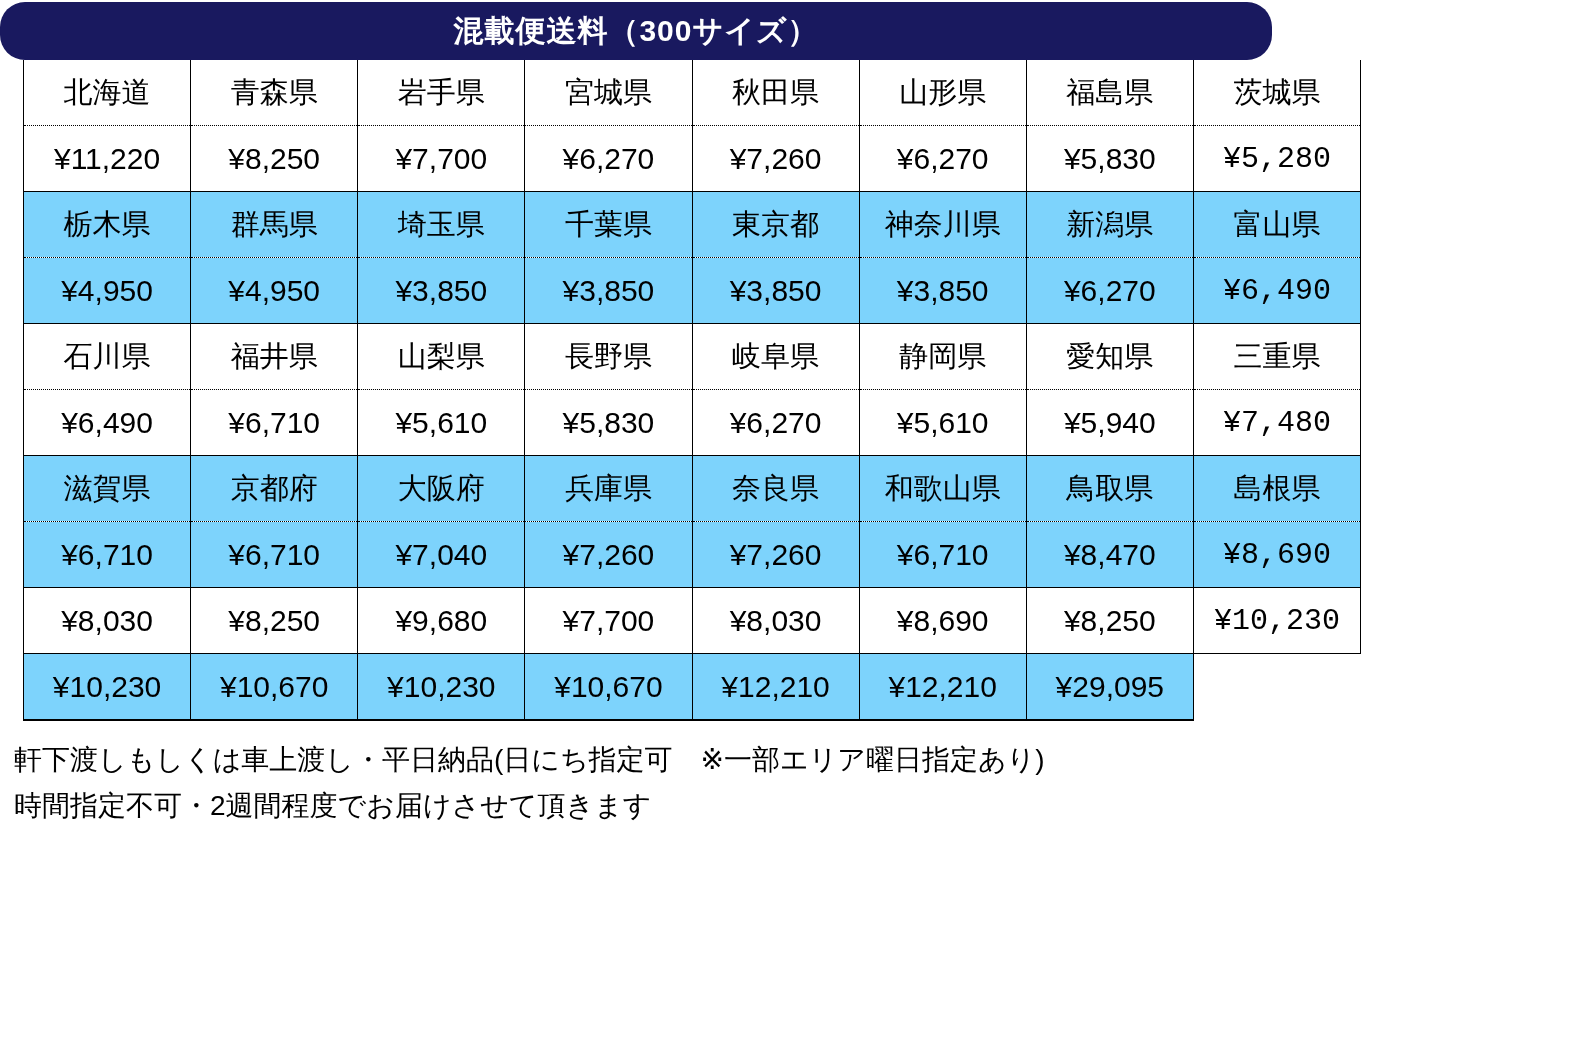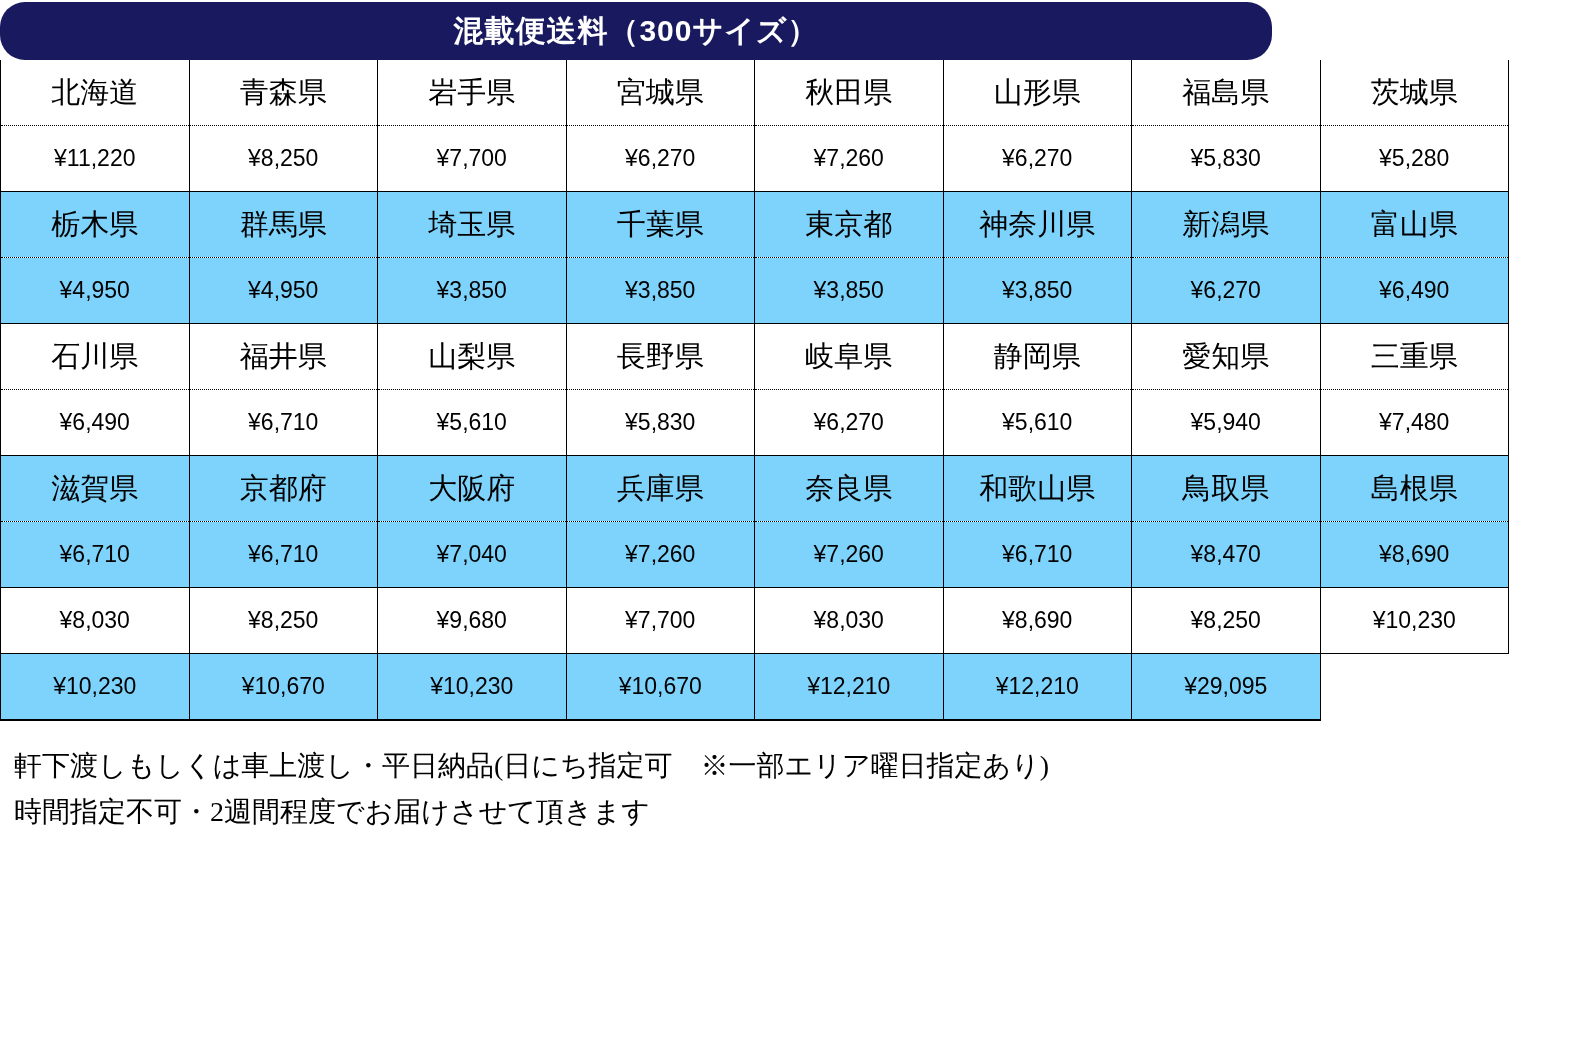--- a/index.html
+++ b/index.html
@@ -25,46 +25,46 @@
   .title-bar .title-text {
     color: #ffffff;
     font-size: 30px;
     font-weight: bold;
     letter-spacing: 1px;
   }
 
   table.fee-table {
     border-collapse: collapse;
     table-layout: fixed;
-    width: 1509px;
+    width: 1338px;
+    margin-left: 23px;
   }
   table.fee-table td {
     border: 1px solid #000000;
     height: 65px;
     text-align: center;
     vertical-align: middle;
     padding: 0;
     overflow: hidden;
     background: #ffffff;
   }
   tr.name-row td { border-bottom: 1px dotted #000000; font-size: 29px; }
-  tr.price-row td { border-top: 1px dotted #000000; font-size: 23px; }
+  tr.price-row td { border-top: 1px dotted #000000; font-size: 30px; }
   tr.row-top td { border-top: none; }
   td.col-first { border-left: 2px solid #000000; }
-  td.col-last { border-right: 2px solid #000000; }
+  td.col-last { border-right: 2px solid #000000; font-family: Liberation Mono, monospace; }
   tr.row-bottom td { border-bottom: 2px solid #000000; }
   tr.shaded td { background: #7dd3fc; }
   td.void, tr.shaded td.void {
     border: none;
     background: #ffffff;
   }
 
   .notes {
-    padding: 22px 0 0 14px;
-    font-family: Liberation Serif, serif;
+    padding: 16px 0 0 14px;
   }
   .notes .note-line {
     font-size: 28px;
     line-height: 46px;
     white-space: pre;
   }
 </style>
 </head>
 <body>
 

